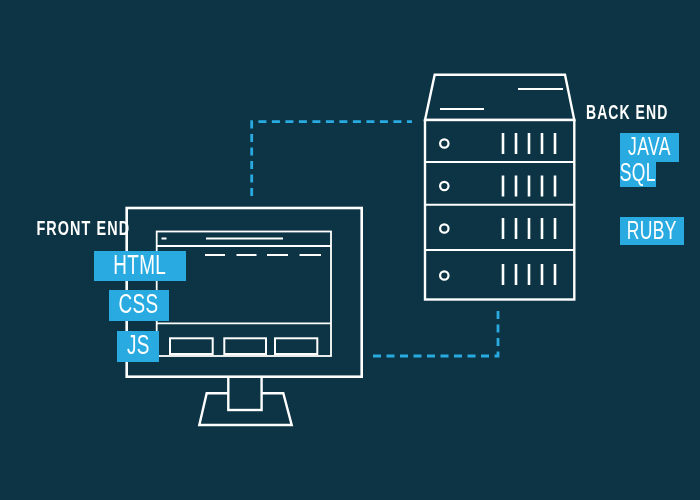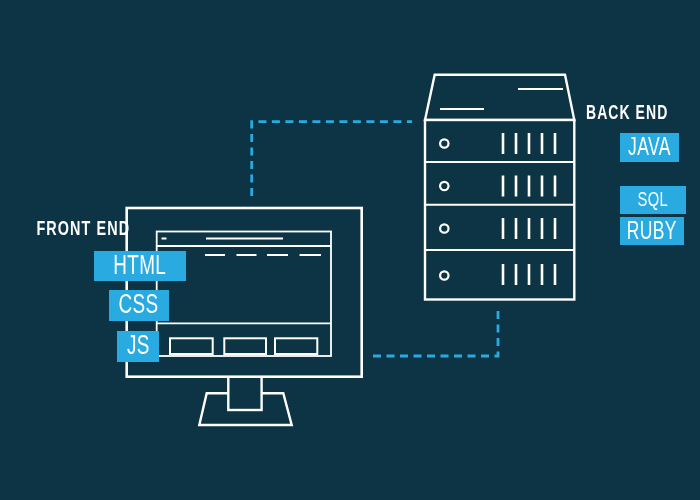--- a/index.html
+++ b/index.html
@@ -71,21 +71,21 @@
     transform: scaleX(0.70);
     transform-origin: 50% 50%;
     padding-bottom: 2px;
   }
   
   #badge-html { left: 50px;  top: 251px; width: 92px; height: 30px; font-size: 27px; }
   #badge-css  { left: 65px;  top: 290px; width: 60px; height: 31px; font-size: 27px; }
   #badge-js   { left: 73px;  top: 331px; width: 42px; height: 31px; font-size: 27px; }
   
   #badge-java { left: 576px; top: 133px; width: 59px; height: 29px; font-size: 25px; }
-  #badge-sql  { left: 576px; top: 186px; width: 66px; height: 28px; font-size: 21px; }
+  #badge-sql  { left: 576px; top: 159px; width: 36px; height: 28px; font-size: 25px; }
   #badge-ruby { left: 576px; top: 217px; width: 64px; height: 28px; font-size: 25px; }
   #badge-php  { left: 576px; top: 259px; width: 57px; height: 28px; font-size: 25px; }
 </style>
 </head>
 <body>
 
 <div class="canvas">
 
   <svg class="art" viewBox="0 0 700 500">
 

